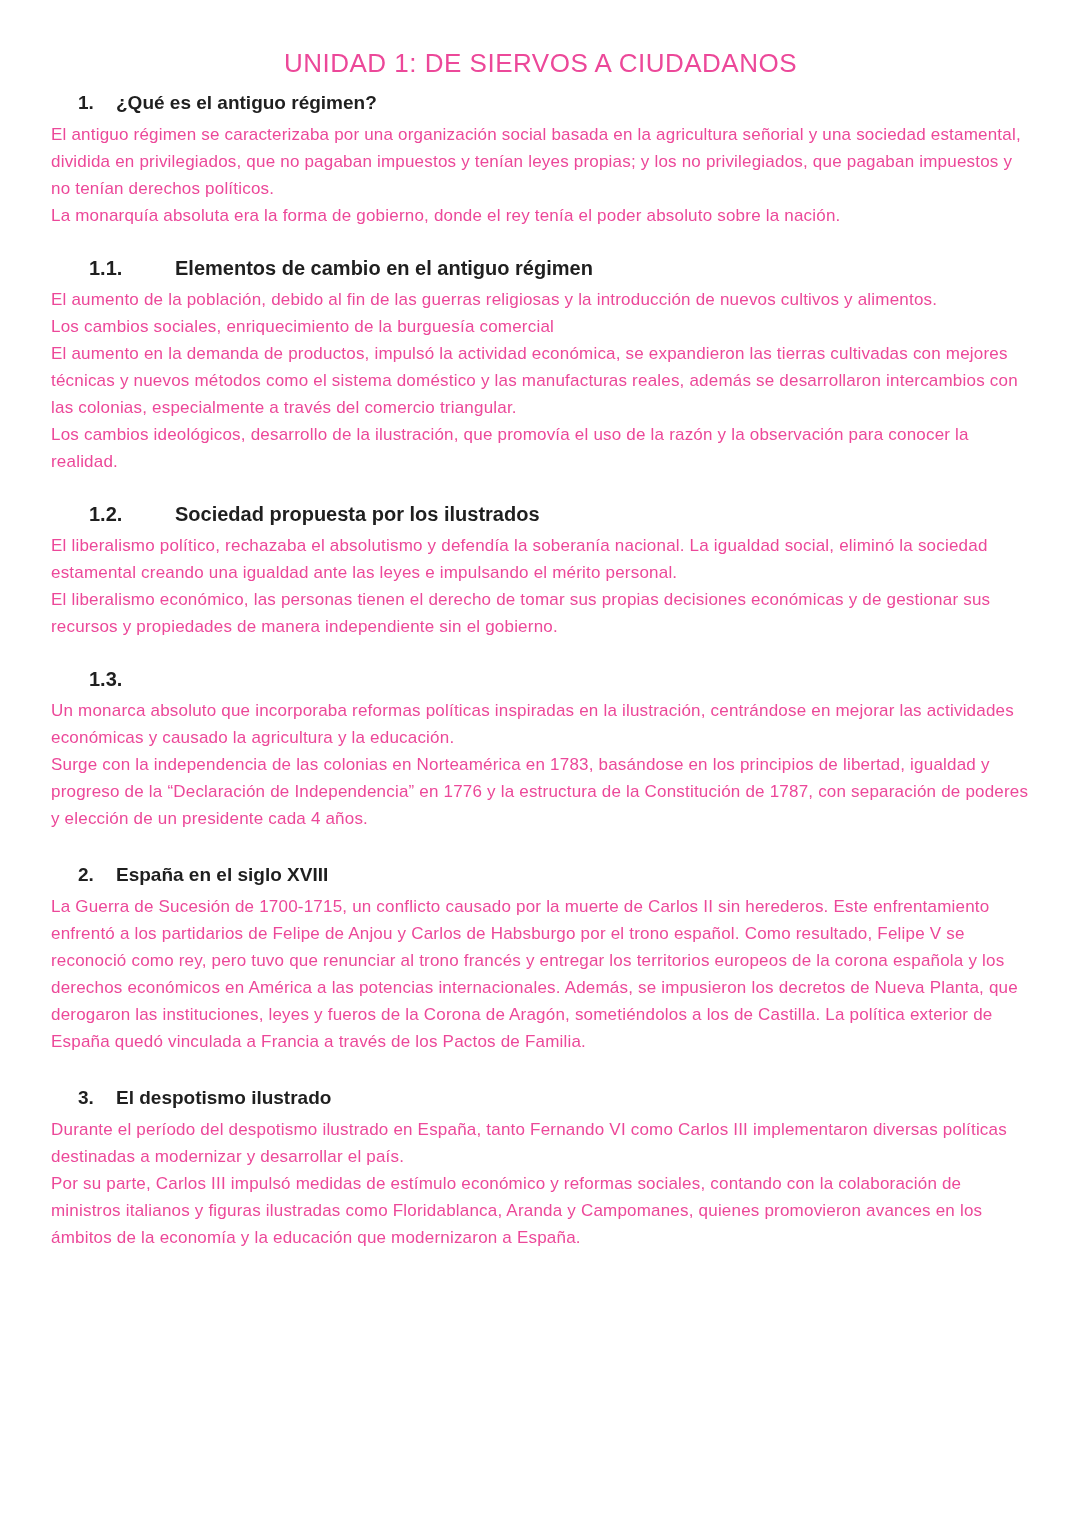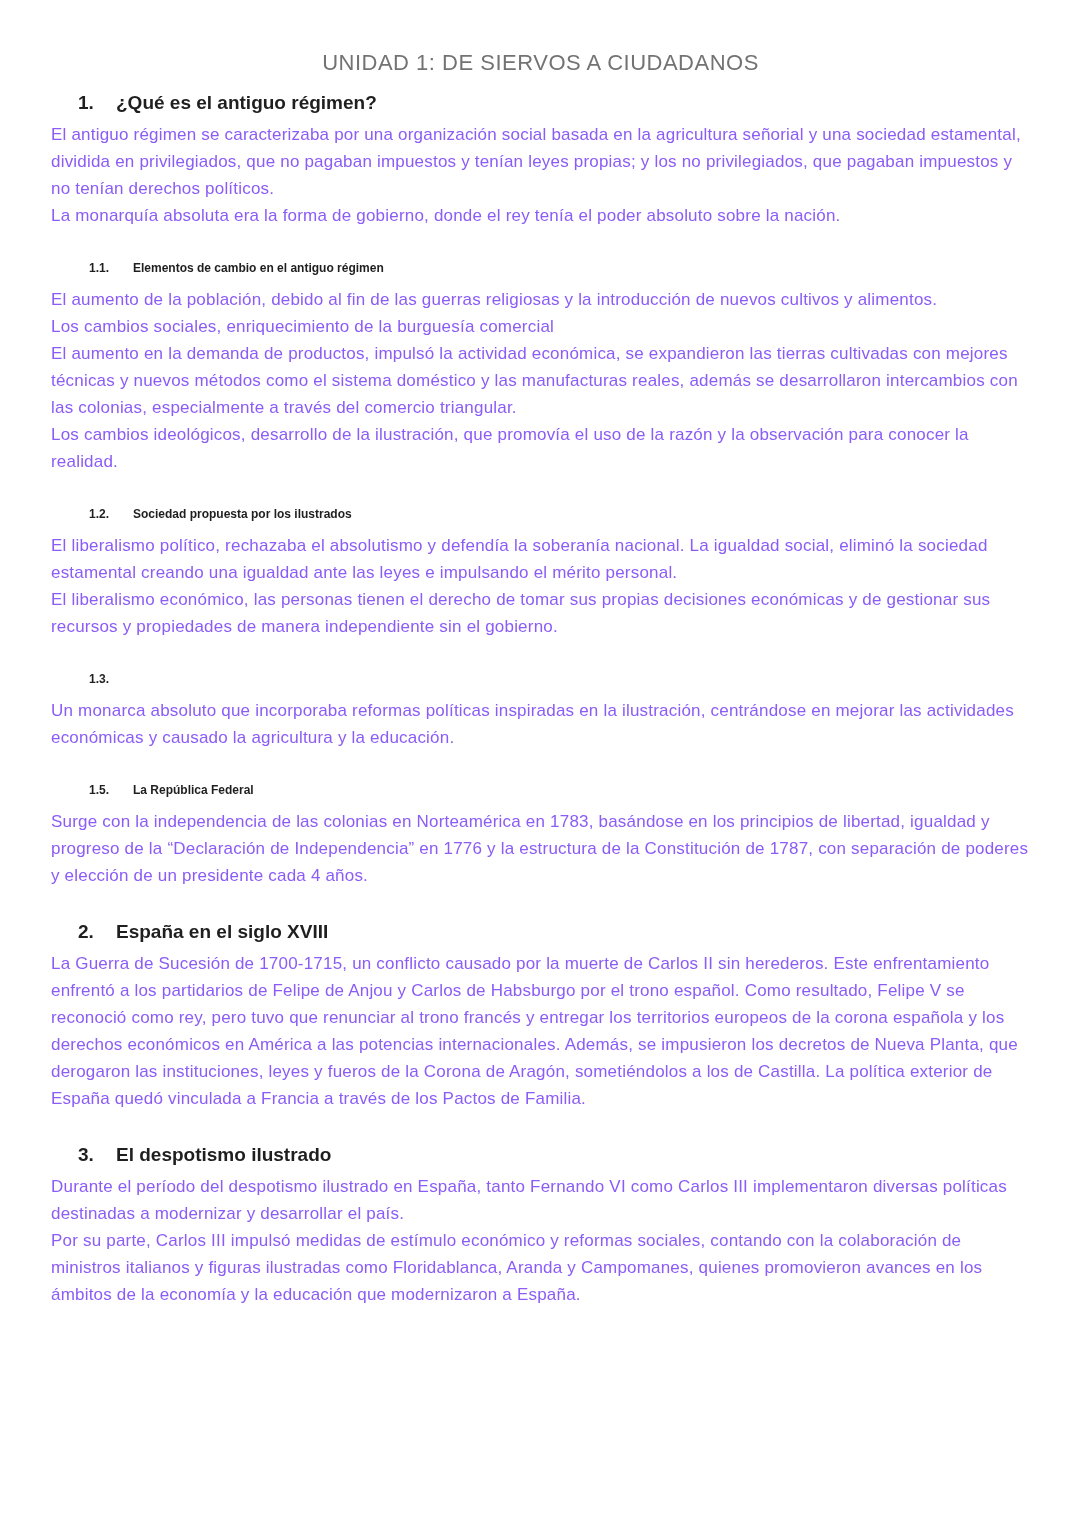--- a/index.html
+++ b/index.html
@@ -16,34 +16,34 @@
   }
   .page {
     box-sizing: border-box;
     width: 1080px;
     min-height: 1525px;
     padding: 46px 50px 60px 51px;
     background: #ffffff;
   }
   .doc-title {
     text-align: center;
-    font-size: 22px;
+    font-size: 26px;
     font-weight: 400;
     letter-spacing: 0.5px;
-    color: #737373;
+    color: #ec4899;
     margin: 0 0 10px 0;
     line-height: 34px;
   }
   .sec p {
     margin: 0;
     font-size: 17px;
     line-height: 27px;
     letter-spacing: 0.2px;
     max-width: 982px;
-    color: #8b5cf6;
+    color: #ec4899;
   }
   .heading {
     display: flex;
     align-items: baseline;
     font-weight: 700;
     color: #1f1f1f;
     margin: 0;
   }
   
   .lvl1 .heading {
@@ -52,22 +52,23 @@
     line-height: 26px;
   }
   .lvl1 .heading .num {
     display: inline-block;
     width: 38px;
     flex: 0 0 38px;
   }
   
   .lvl2 .heading {
     margin: 27px 0 5px 38px;
-    font-size: 12px;
+    font-size: 20px;
     line-height: 25px;
+    gap: 42px;
   }
   .lvl2 .heading .num {
     display: inline-block;
     width: 44px;
     flex: 0 0 44px;
   }
   
   .sec.first .heading {
     margin-top: 8px;
   }
@@ -112,24 +113,20 @@
     <h3 class="heading">
       <span class="num">1.3.</span>
     </h3>
     <p>Un monarca absoluto que incorporaba reformas políticas inspiradas en la ilustración, centrándose en mejorar las actividades económicas y causado la agricultura y la educación.</p>
   </section>
 
   <section class="sec lvl2">
   </section>
 
   <section class="sec lvl2">
-    <h3 class="heading">
-      <span class="num">1.5.</span>
-      <span class="ht">La República Federal</span>
-    </h3>
     <p>Surge con la independencia de las colonias en Norteamérica en 1783, basándose en los principios de libertad, igualdad y progreso de la “Declaración de Independencia” en 1776 y la estructura de  la Constitución de 1787, con separación de poderes y elección de un presidente cada 4 años.</p>
   </section>
 
   <section class="sec lvl1">
     <h2 class="heading">
       <span class="num">2.</span>
       <span class="ht">España en el siglo XVIII</span>
     </h2>
     <p>La Guerra de Sucesión de 1700-1715, un conflicto causado por la muerte de Carlos II sin herederos. Este enfrentamiento enfrentó a los partidarios de Felipe de Anjou y Carlos de Habsburgo por el trono español. Como resultado, Felipe V se reconoció como rey, pero tuvo que renunciar al trono francés y entregar los territorios europeos de la corona española y los derechos económicos en América a las potencias internacionales. Además, se impusieron los decretos de Nueva Planta, que derogaron las instituciones, leyes y fueros de la Corona de Aragón, sometiéndolos a los de Castilla. La política exterior de España quedó vinculada a Francia a través de los Pactos de Familia.</p>
   </section>

